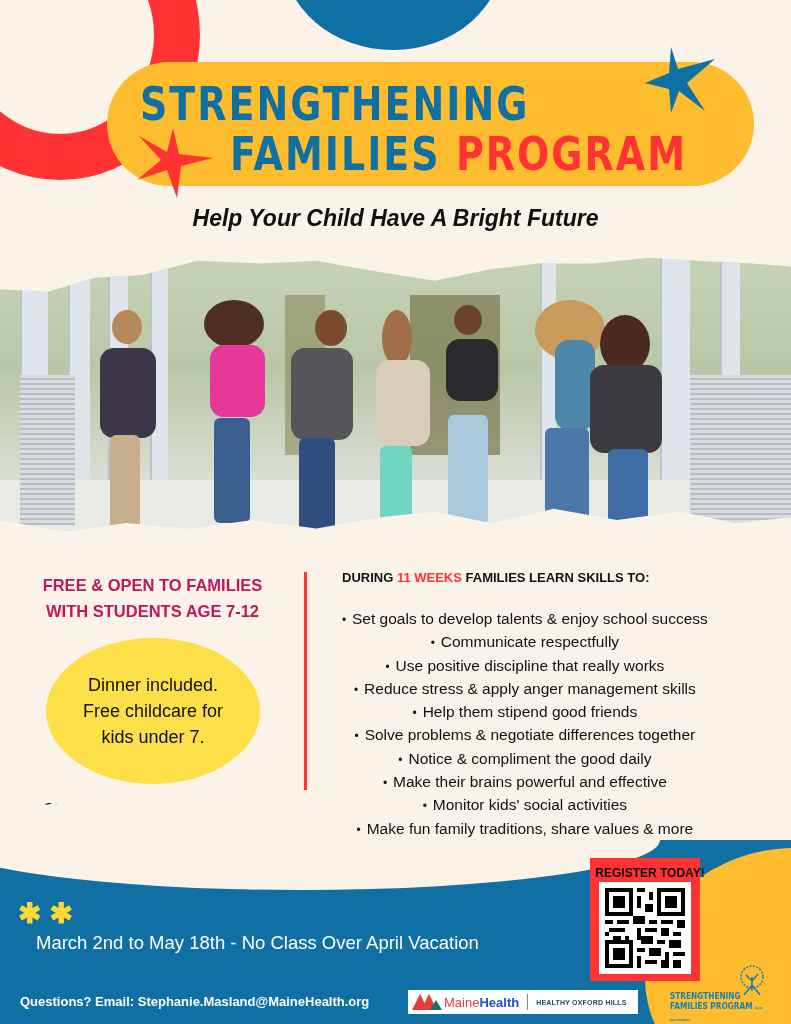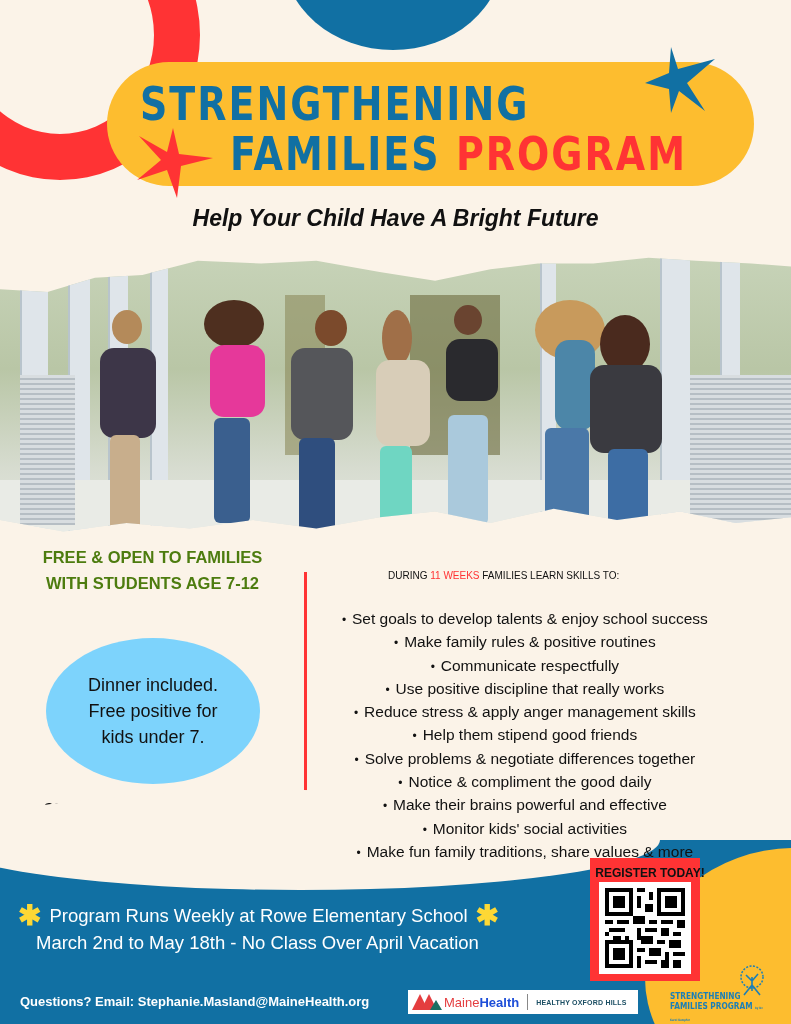--- a/index.html
+++ b/index.html
@@ -22,27 +22,27 @@
   .photo { position: absolute; left: 0; top: 255px; width: 791px; height: 285px; overflow: hidden;
     clip-path: polygon(0 12%, 6% 13%, 12% 8%, 18% 7%, 25% 2%, 33% 3%, 40% 2%, 48% 6%, 55% 9%, 62% 5%, 68% 3%, 75% 3%, 82% 1%, 88% 2%, 95% 3%, 100% 4%, 100% 92%, 93% 94%, 86% 90%, 78% 93%, 70% 89%, 62% 94%, 55% 90%, 48% 92%, 40% 96%, 32% 93%, 24% 96%, 16% 94%, 8% 97%, 0 93%); }
   .photo .bg { position: absolute; inset: 0; background: linear-gradient(180deg, #c7d3b8 0%, #b9c6a6 40%, #d7dcd0 75%, #e7e9e3 100%); }
   .photo .pillar { position: absolute; top: 0; bottom: 0; background: #dfe5ea; border-left: 2px solid #b8c4cc; }
   .photo .door { position: absolute; top: 40px; height: 160px; background: #8c8a5c; opacity: 0.6; }
   .kid { position: absolute; }
   .kid .head { position: absolute; border-radius: 50%; }
   .kid .bag { position: absolute; border-radius: 14px; }
   .kid .legs { position: absolute; border-radius: 6px; }
 
-  .left-head { position: absolute; left: 0; width: 305px; top: 544px; text-align: center; font-weight: bold; font-size: 16.5px; line-height: 26px; color: #4d7c0f; }
-  .oval { position: absolute; left: 46px; top: 638px; width: 214px; height: 146px; border-radius: 50%; background: #7dd3fc; display: flex; align-items: center; justify-content: center; text-align: center; font-size: 18px; line-height: 26px; color: #111; }
+  .left-head { position: absolute; left: 0; width: 305px; top: 572px; text-align: center; font-weight: bold; font-size: 16.5px; line-height: 26px; color: #be185d; }
+  .oval { position: absolute; left: 46px; top: 638px; width: 214px; height: 146px; border-radius: 50%; background: #fde047; display: flex; align-items: center; justify-content: center; text-align: center; font-size: 18px; line-height: 26px; color: #111; }
   .stipend { position: absolute; left: 0; width: 305px; top: 797px; text-align: center; font-weight: bold; font-style: italic; font-size: 16px; line-height: 26px; }
 
   .divider { position: absolute; left: 304px; top: 572px; width: 3px; height: 295px; background: #ff3334; }
 
-  .right-head { position: absolute; left: 342px; top: 570px; font-size: 10px; font-weight: normal; color: #111; margin-left: 46px; }
+  .right-head { position: absolute; left: 342px; top: 570px; font-size: 13px; font-weight: bold; color: #111; }
   .right-head .red { color: #ff3334; }
   .skills { position: absolute; left: 336px; top: 608px; list-style: none; text-align: center; }
   .skills li { font-size: 15.5px; line-height: 21.3px; color: #111; white-space: nowrap; }
   .skills li::before { content: "•"; display: inline-block; width: 16px; font-size: 12px; }
 
   .bottom { position: absolute; left: 0; top: 840px; width: 791px; height: 184px; background: #1170a3; }
   .bottom-wave { position: absolute; left: -60px; top: 790px; width: 720px; height: 100px; border-radius: 50%; background: #fbf3e8; }
   .yellow-blob { position: absolute; left: 645px; top: 848px; width: 300px; height: 260px; border-radius: 50%; background: #fdbd2f; }
 
   .runs { position: absolute; left: 18px; top: 905px; font-size: 18.5px; color: #fff; display: flex; align-items: center; gap: 8px; }
@@ -145,21 +145,21 @@
 </div>
 
 <div class="left-head">
   <div>FREE &amp; OPEN TO FAMILIES</div>
   <div>WITH STUDENTS AGE 7-12</div>
 </div>
 
 <div class="oval">
   <div>
     <div>Dinner included.</div>
-    <div>Free positive for</div>
+    <div>Free childcare for</div>
     <div>kids under 7.</div>
   </div>
 </div>
 
 <div class="stipend">
   <div>$200 stipend for completion!</div>
   <div>Paid travel costs.</div>
 </div>
 
 <div class="divider"></div>
@@ -169,35 +169,33 @@
 <div class="yellow-blob"></div>
 
 <div class="right-head">
   <span>DURING</span>
   <span class="red">11 WEEKS</span>
   <span>FAMILIES LEARN SKILLS TO:</span>
 </div>
 
 <ul class="skills">
   <li>Set goals to develop talents &amp; enjoy school success</li>
-  <li>Make family rules &amp; positive routines</li>
   <li>Communicate respectfully</li>
   <li>Use positive discipline that really works</li>
   <li>Reduce stress &amp; apply anger management skills</li>
   <li>Help them stipend good friends</li>
   <li>Solve problems &amp; negotiate differences together</li>
   <li>Notice &amp; compliment the good daily</li>
   <li>Make their brains powerful and effective</li>
   <li>Monitor kids' social activities</li>
   <li>Make fun family traditions, share values &amp; more</li>
 </ul>
 
 <div class="runs">
   <span class="asterisk">✱</span>
-  <span>Program Runs Weekly at Rowe Elementary School</span>
   <span class="asterisk">✱</span>
 </div>
 <div class="dates">March 2nd to May 18th - No Class Over April Vacation</div>
 
 <div class="qr-card">
   <div class="qr-label">REGISTER TODAY!</div>
   <div class="qr-box">
     <svg width="80" height="80" viewBox="0 0 20 20" shape-rendering="crispEdges">
       <rect x="0" y="0" width="7" height="7" fill="#000"></rect>
         <rect x="1" y="1" width="5" height="5" fill="#fff"></rect>

